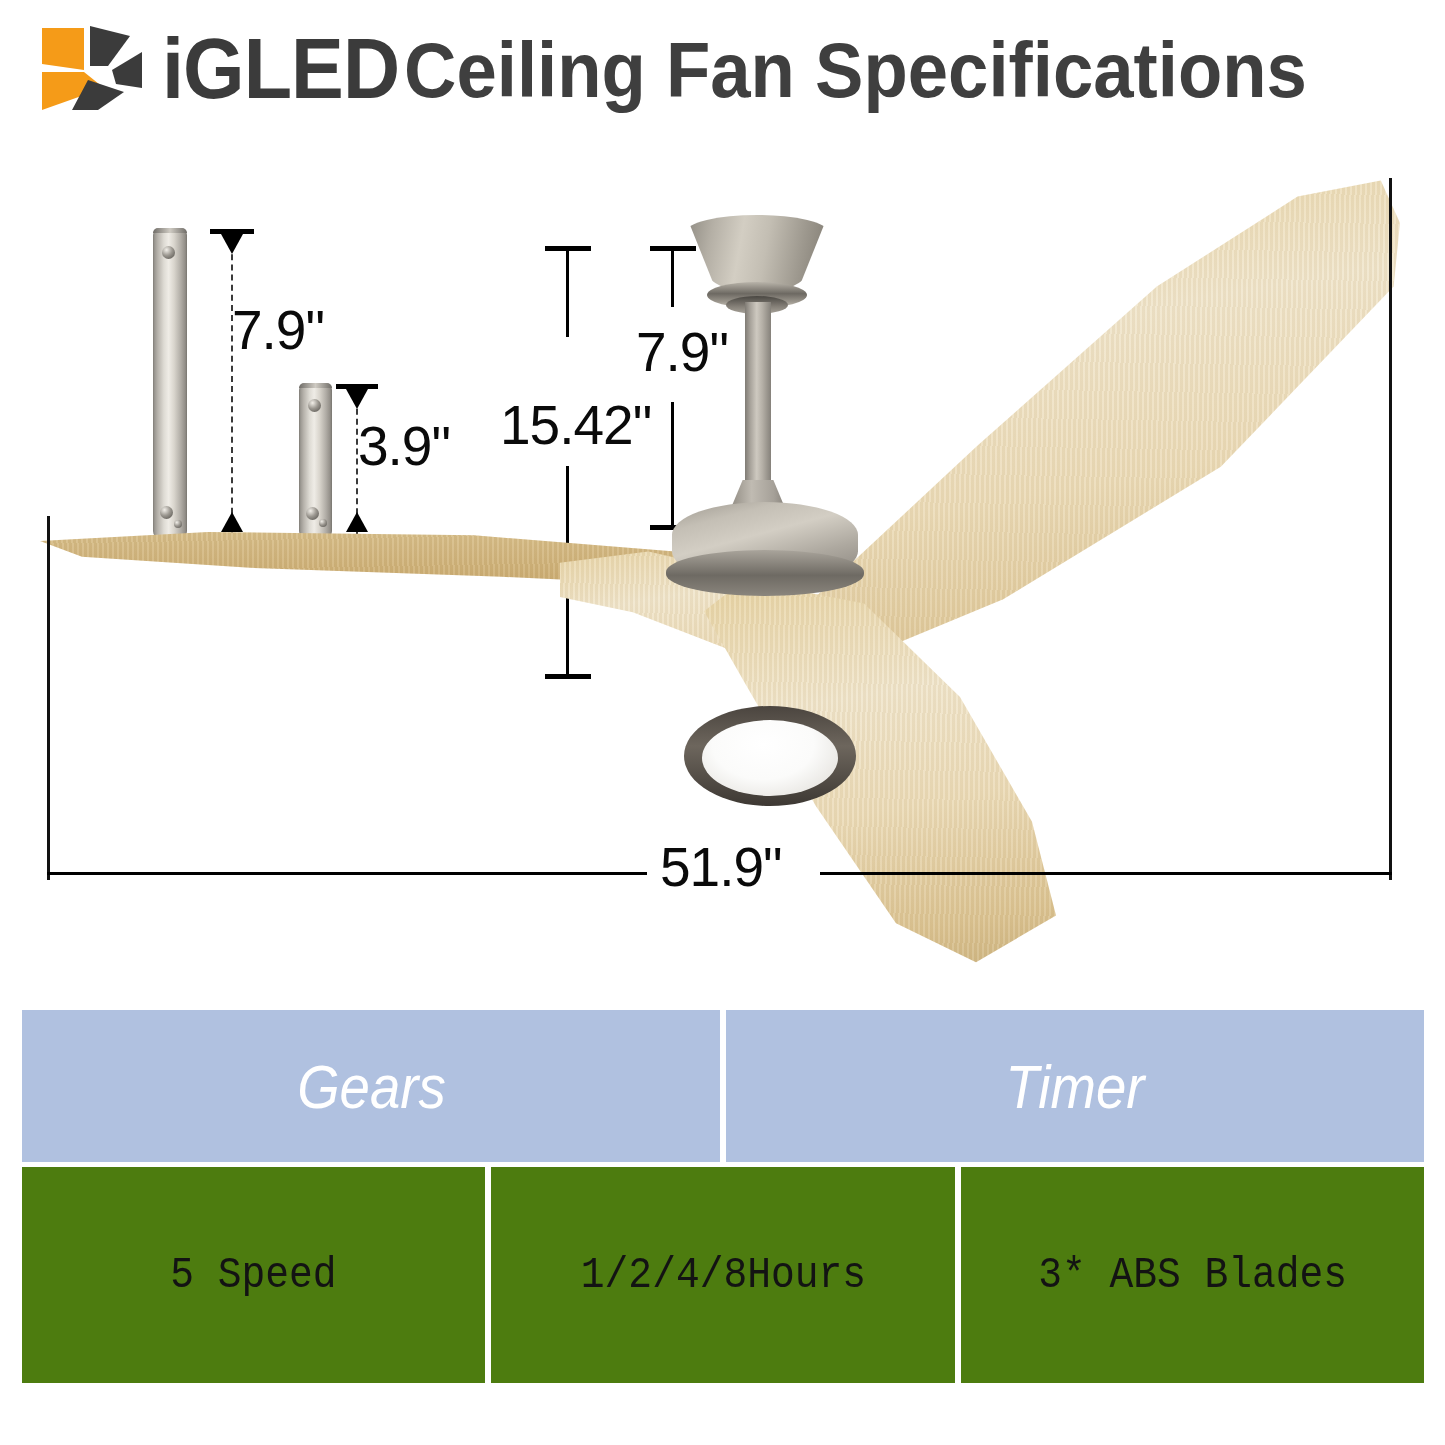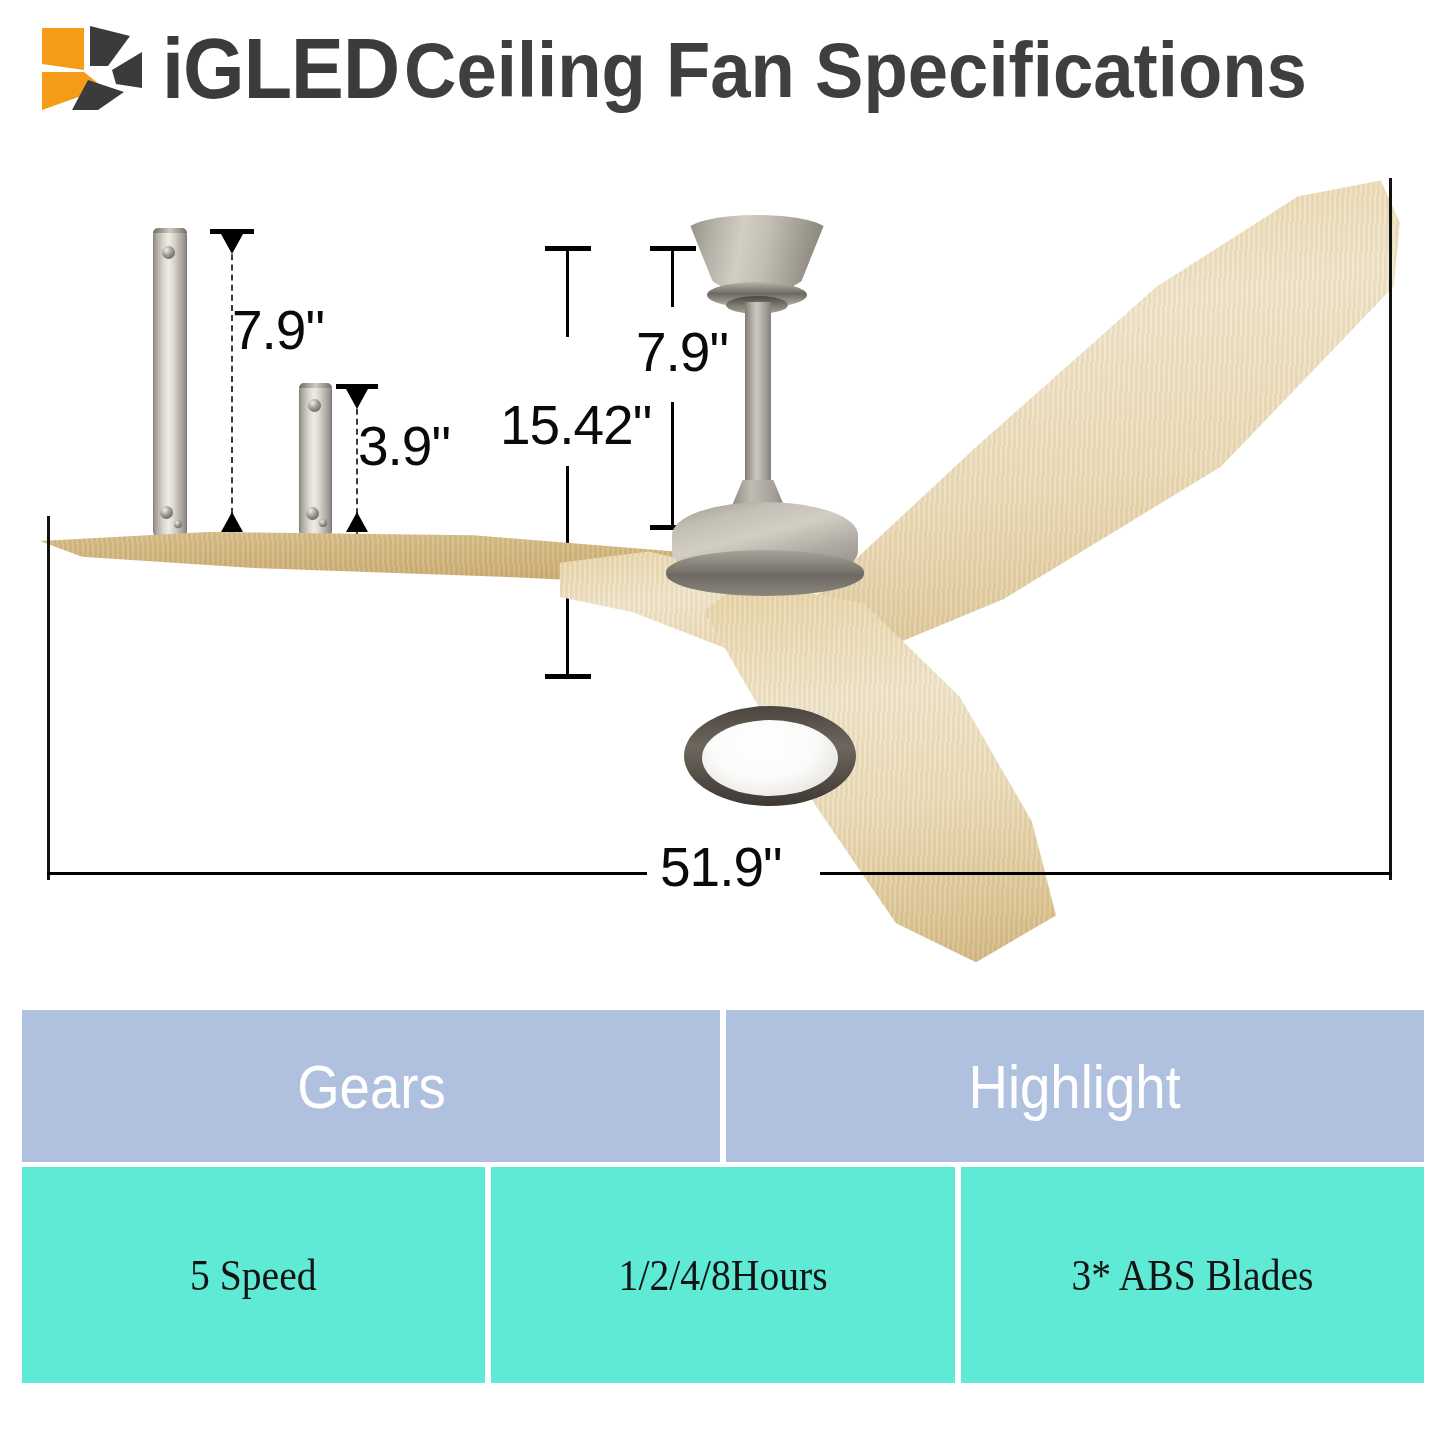--- a/index.html
+++ b/index.html
@@ -263,31 +263,32 @@
     justify-content: center;
     box-sizing: border-box;
   }
   .head-cell {
     height: 152px;
     background: #b0c1e0;
     color: #ffffff;
     font-size: 62px;
     font-family: "Liberation Sans", sans-serif;
     transform-origin: center;
+    font-style: italic;
   }
   .head-cell > span {
     display: inline-block;
     transform: scaleX(0.88);
   }
   .body-cell {
     height: 216px;
-    background: #5eead4;
+    background: #4d7c0f;
     color: #131313;
     font-size: 44px;
-    font-family: Liberation Serif, serif;
+    font-family: Liberation Mono, monospace;
   }
   .body-cell > span {
     display: inline-block;
     transform: scaleX(0.9);
   }
 </style>
 </head>
 <body>
 
 <div id="header">
@@ -377,21 +378,21 @@
   <div class="dim-line-h" style="left:820px; top:722px; width:572px;"></div>
 </div>
 
 <div id="spec-table">
 
   <div class="table-row">
     <div class="cell head-cell">
       <span>Gears</span>
     </div>
     <div class="cell head-cell">
-      <span>Highlight</span>
+      <span>Timer</span>
     </div>
   </div>
 
   <div class="table-row">
     <div class="cell body-cell">
       <span>5 Speed</span>
     </div>
     <div class="cell body-cell">
       <span>1/2/4/8Hours</span>
     </div>

